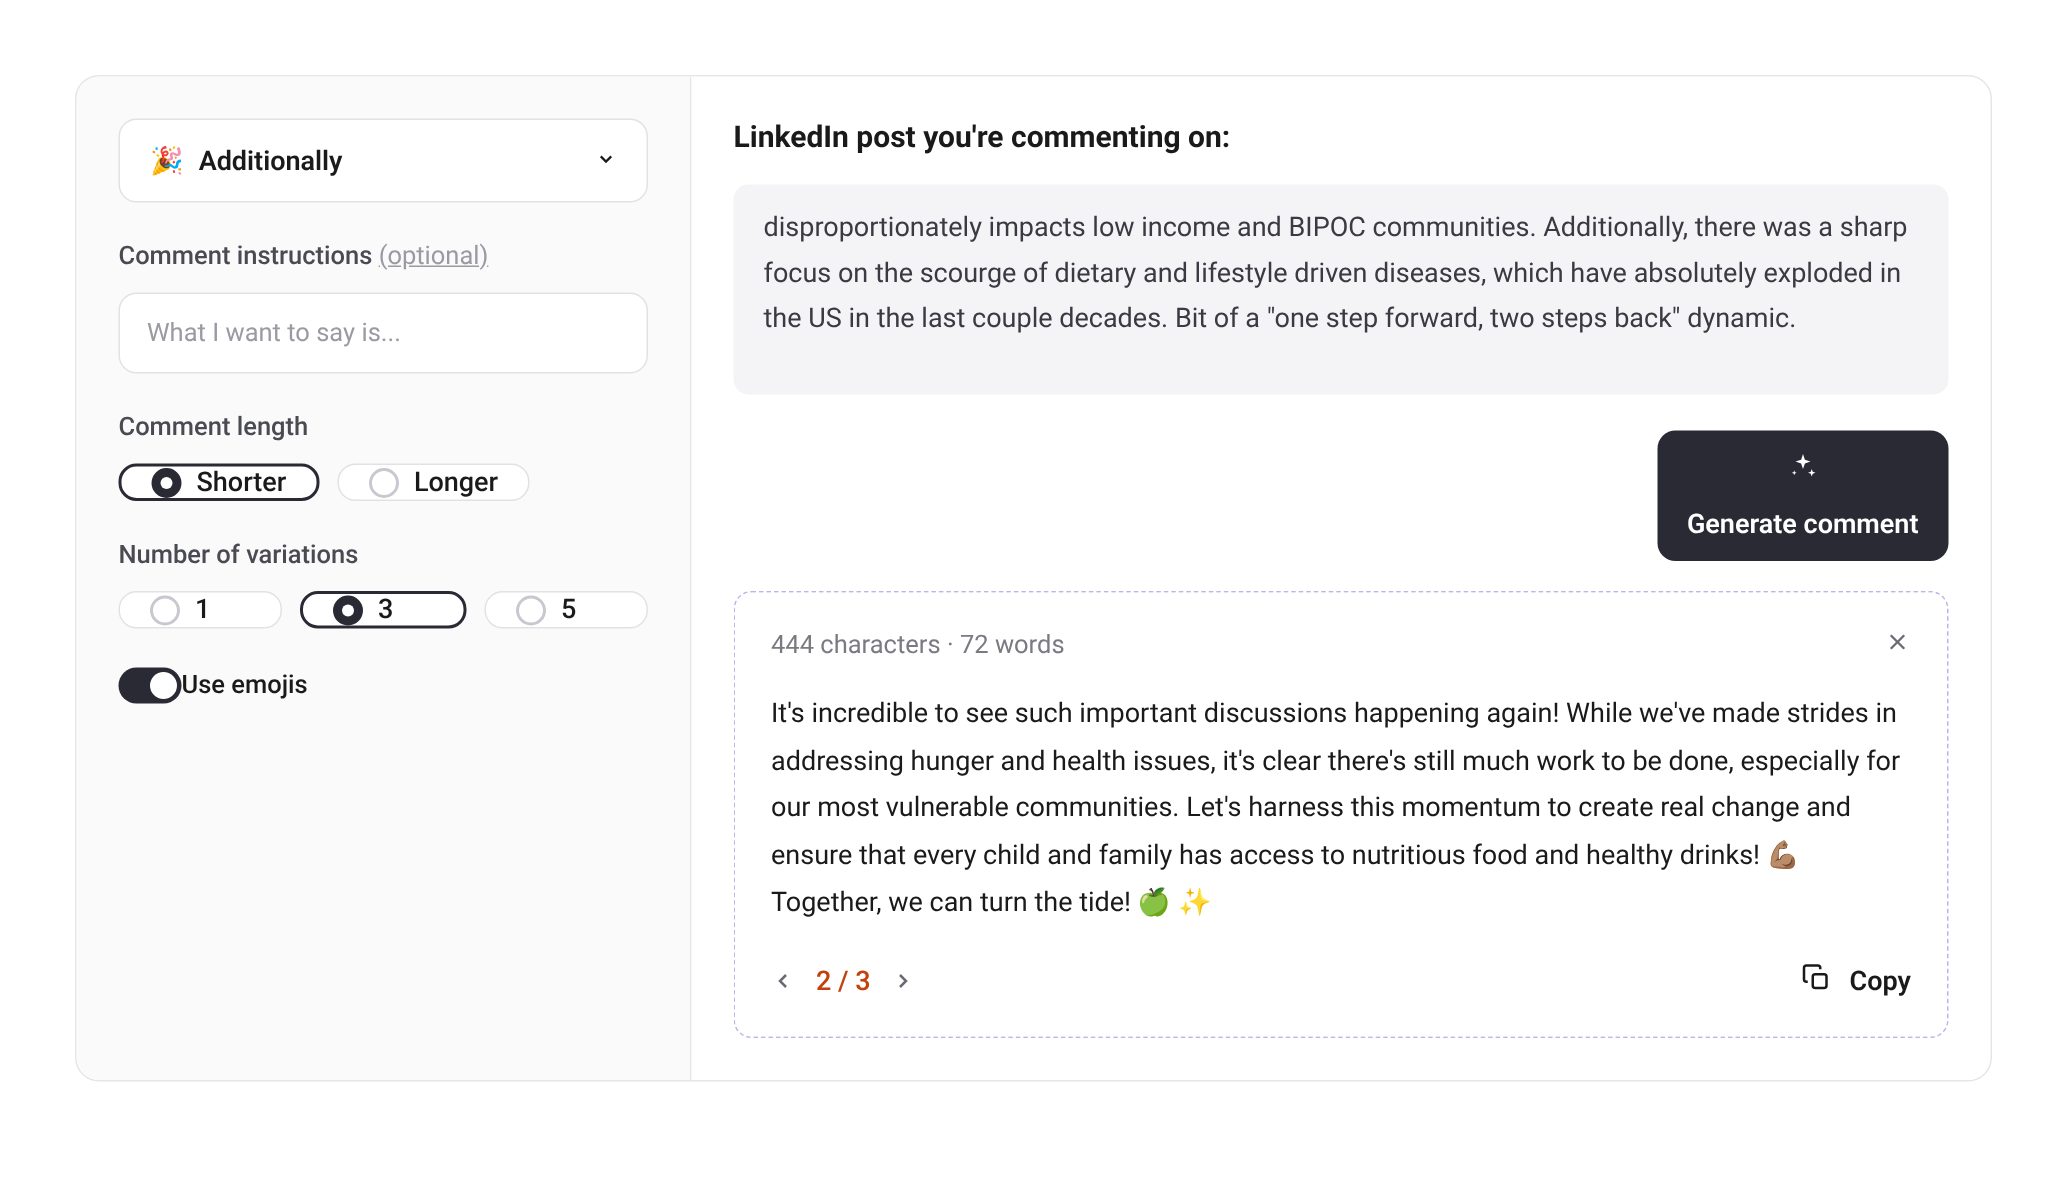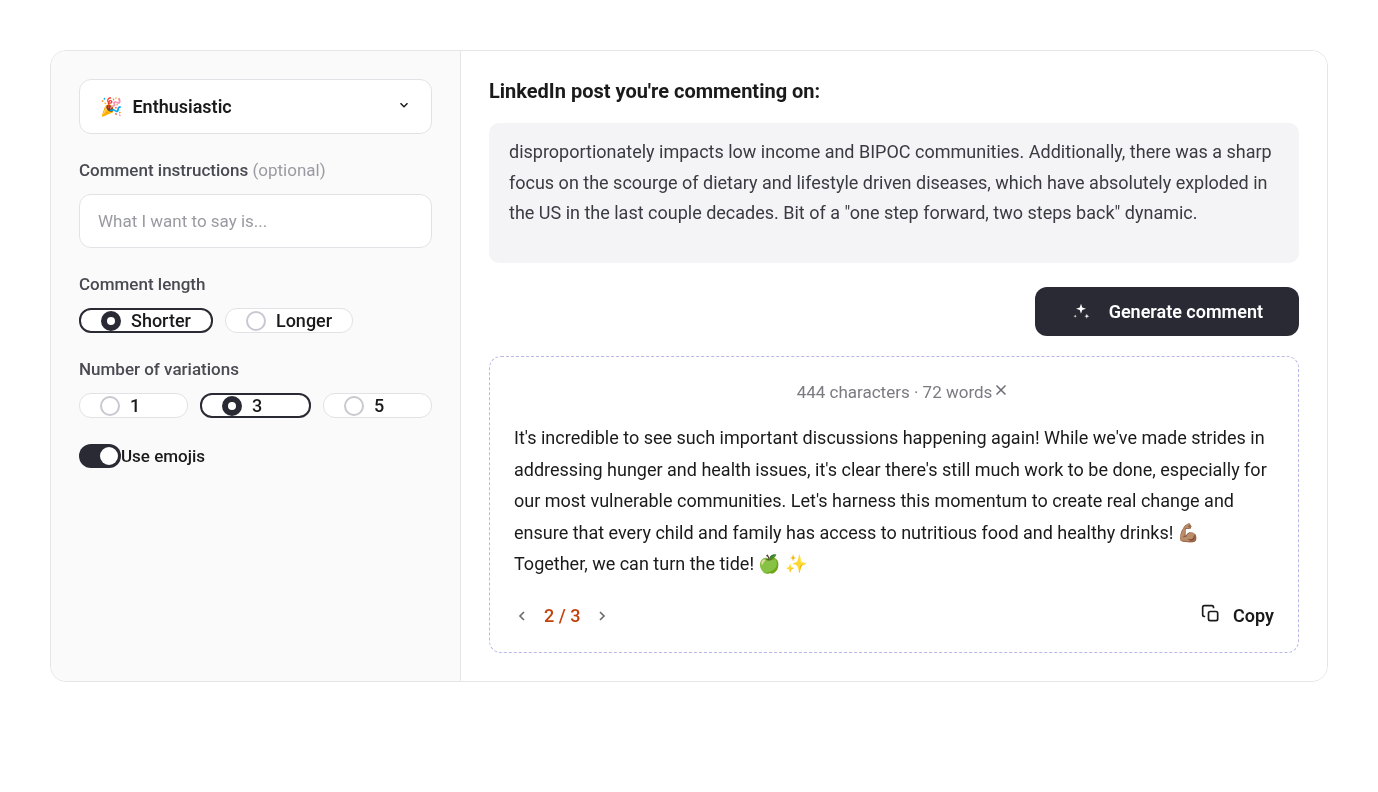--- a/index.html
+++ b/index.html
@@ -33,20 +33,21 @@
     }
     .label {
       font-size: 17px;
       color: #4a4a52;
       font-weight: 500;
       margin-bottom: 14px;
     }
     .label-optional {
       color: #9a9aa2;
       font-weight: 400;
+      text-decoration: underline;
     }
     .dropdown {
       width: 100%;
       background: #ffffff;
       border: 1px solid #e2e2e6;
       border-radius: 12px;
       padding: 16px 20px;
       display: flex;
       align-items: center;
       justify-content: space-between;
@@ -192,40 +193,40 @@
     .generate-row {
       display: flex;
       justify-content: flex-end;
       margin: 20px 0;
     }
     .generate-btn {
       background: #2a2a35;
       color: #ffffff;
       border: none;
       border-radius: 12px;
-      padding: 14px 36px;
+      padding: 14px 20px;
       font-size: 18px;
       font-weight: 600;
       display: flex;
       align-items: center;
       gap: 18px;
       cursor: pointer;
       font-family: inherit;
+      flex-direction: column;
     }
     .result-box {
       border: 1px dashed #b8b8e8;
       border-radius: 12px;
       padding: 24px;
     }
     .result-header {
       display: flex;
-      justify-content: center;
+      justify-content: space-between;
       align-items: center;
       margin-bottom: 20px;
-      margin-left: 19px;
     }
     .result-meta {
       font-size: 17px;
       color: #7a7a82;
     }
     .close-btn {
       cursor: pointer;
       color: #6a6a72;
       font-size: 20px;
       line-height: 1;
@@ -270,21 +271,21 @@
   </style>
 </head>
 <body>
 
 <div class="app-container">
   <div class="sidebar">
     
     <div class="dropdown">
       <div class="dropdown-content">
         <span>🎉</span>
-        <span>Enthusiastic</span>
+        <span>Additionally</span>
       </div>
       <span>
         <svg width="14" height="14" viewBox="0 0 24 24" fill="none" stroke="#1a1a1a" stroke-width="2.5">
           <polyline points="6 9 12 15 18 9"></polyline>
         </svg>
       </span>
     </div>
 
     <div class="label">
       <span>Comment instructions</span>

